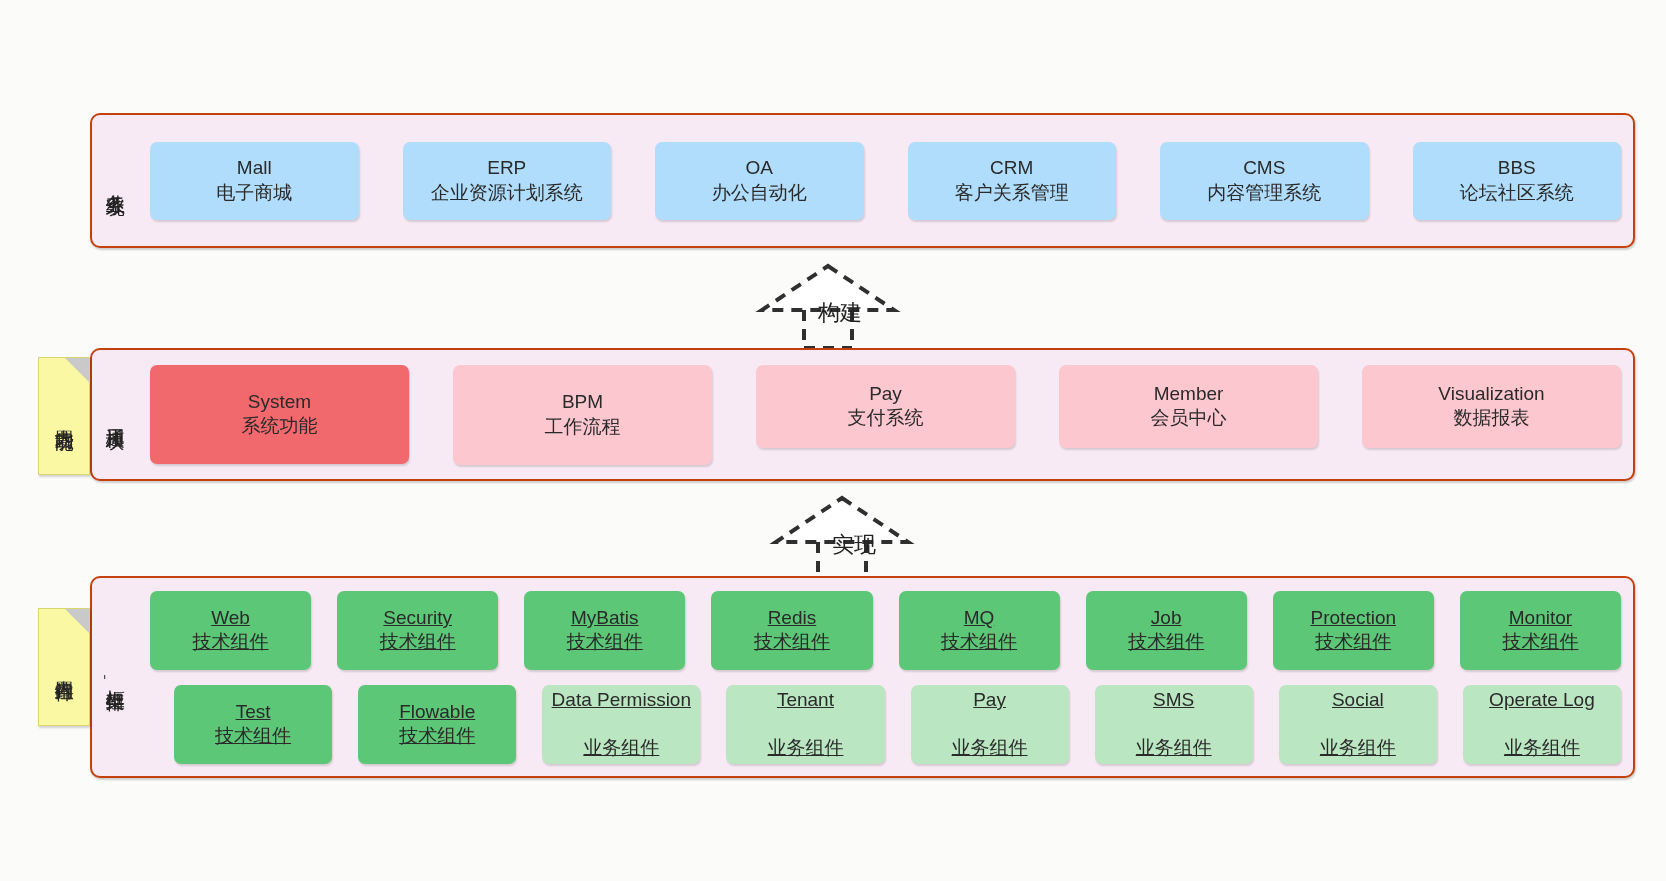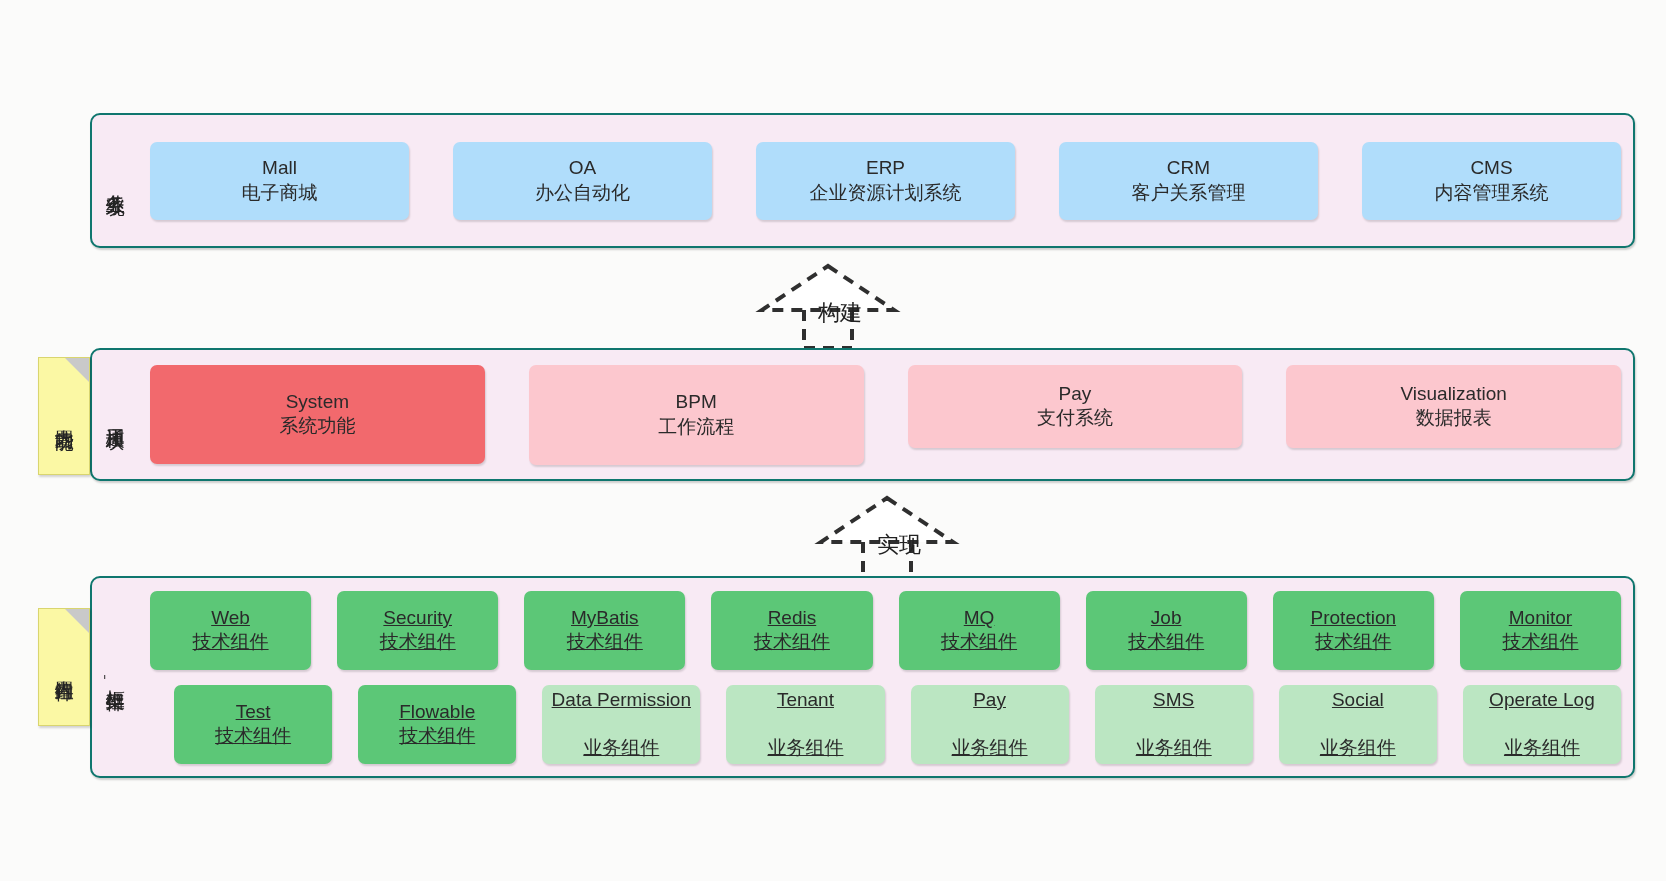--- a/index.html
+++ b/index.html
@@ -13,21 +13,21 @@
     overflow: hidden;
     position: relative;
   }
 
   .canvas { position: absolute; inset: 0; }
 
   
   .layer {
     position: absolute;
     background: #f8eaf4;
-    border: 2px solid #0f766e;
+    border: 2px solid #c2410c;
     border-radius: 10px;
     display: flex;
     align-items: stretch;
     box-shadow: 1px 2px 2px rgba(0,0,0,0.18);
   }
 
   
   .layer-label {
     width: 46px;
     flex: 0 0 46px;
@@ -126,34 +126,38 @@
 
   <div class="layer" id="layer1" style="left:90px; top:113px; width:1545px; height:135px;">
     <div class="layer-label">业务系统</div>
     <div class="layer-body">
       <div class="row" id="l1r0" style="gap: 44px;">
           <div class="card c-blue" style="height: 78px; flex: 1 1 0px;">
             <div class="en">Mall</div>
             <div class="cn">电子商城</div>
           </div>
           <div class="card c-blue" style="height: 78px; flex: 1 1 0px;">
+            <div class="en">ERP</div>
+            <div class="cn">企业资源计划系统</div>
+          </div>
+          <div class="card c-blue" style="height: 78px; flex: 1 1 0px;">
             <div class="en">OA</div>
             <div class="cn">办公自动化</div>
           </div>
           <div class="card c-blue" style="height: 78px; flex: 1 1 0px;">
-            <div class="en">ERP</div>
-            <div class="cn">企业资源计划系统</div>
-          </div>
-          <div class="card c-blue" style="height: 78px; flex: 1 1 0px;">
             <div class="en">CRM</div>
             <div class="cn">客户关系管理</div>
           </div>
           <div class="card c-blue" style="height: 78px; flex: 1 1 0px;">
             <div class="en">CMS</div>
             <div class="cn">内容管理系统</div>
+          </div>
+          <div class="card c-blue" style="height: 78px; flex: 1 1 0px;">
+            <div class="en">BBS</div>
+            <div class="cn">论坛社区系统</div>
           </div>
         </div>
     </div>
   </div>
 
   <div class="uml-arrow" style="left:758px; top:262px; width:140px; height:88px;">
     <svg width="140" height="88" viewBox="0 0 140 88">
 
       <path d="M70 4 L136 48 L4 48 Z" fill="#ffffff" stroke="#2f2f2f" stroke-width="4" stroke-dasharray="11 8" stroke-linejoin="miter"></path>
 
@@ -172,33 +176,37 @@
           </div>
           <div class="card c-pink" style="height: 100px; flex: 1 1 0px;">
             <div class="en">BPM</div>
             <div class="cn">工作流程</div>
           </div>
           <div class="card c-pink" style="height: 83px; flex: 1 1 0px;">
             <div class="en">Pay</div>
             <div class="cn">支付系统</div>
           </div>
           <div class="card c-pink" style="height: 83px; flex: 1 1 0px;">
+            <div class="en">Member</div>
+            <div class="cn">会员中心</div>
+          </div>
+          <div class="card c-pink" style="height: 83px; flex: 1 1 0px;">
             <div class="en">Visualization</div>
             <div class="cn">数据报表</div>
           </div>
         </div>
     </div>
   </div>
 
   <div class="note" style="left:38px; top:357px; width:52px; height:118px;">
     <span class="fold"></span>
     <span>内置功能</span>
   </div>
 
-  <div class="uml-arrow" style="left:817px; top:494px; width:140px; height:88px;">
+  <div class="uml-arrow" style="left:772px; top:494px; width:140px; height:88px;">
     <svg width="140" height="88" viewBox="0 0 140 88">
       <path d="M70 4 L136 48 L4 48 Z" fill="#ffffff" stroke="#2f2f2f" stroke-width="4" stroke-dasharray="11 8" stroke-linejoin="miter"></path>
       <path d="M46 48 L46 86 M94 48 L94 86 M46 86 L94 86" fill="none" stroke="#2f2f2f" stroke-width="4" stroke-dasharray="11 8"></path>
     </svg>
     <span class="alabel" style="left:60px; top:36px;">实现</span>
   </div>
 
   <div class="layer" id="layer3" style="left:90px; top:576px; width:1545px; height:202px;text-decoration:underline;">
     <div class="layer-label">框架组件</div>
     <div class="layer-body">

